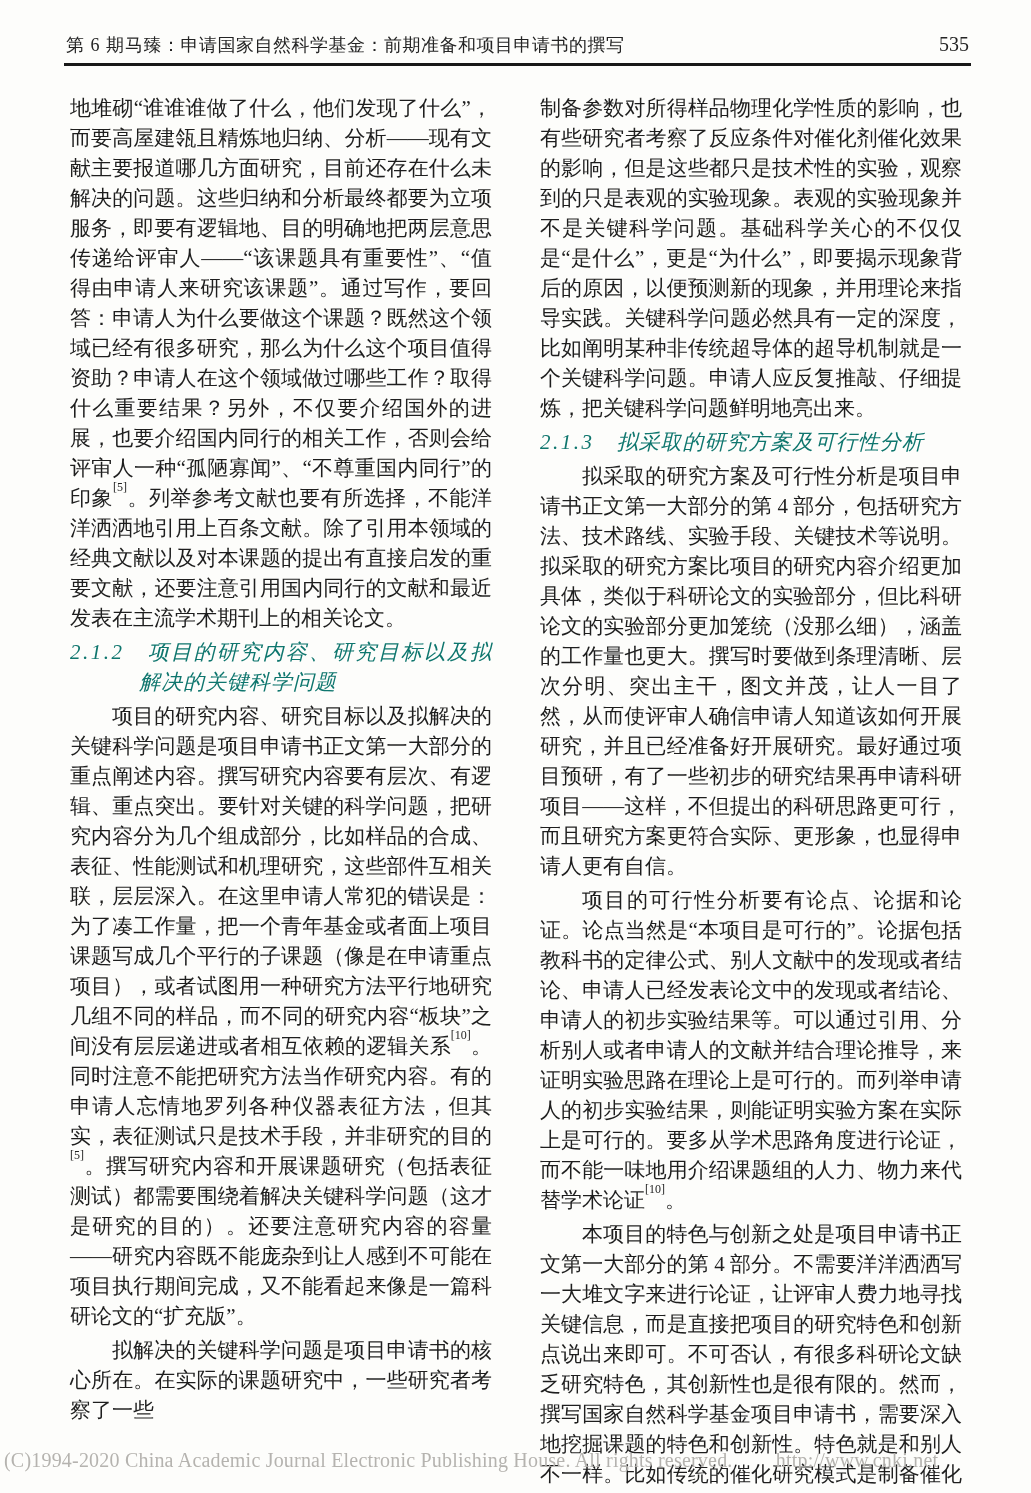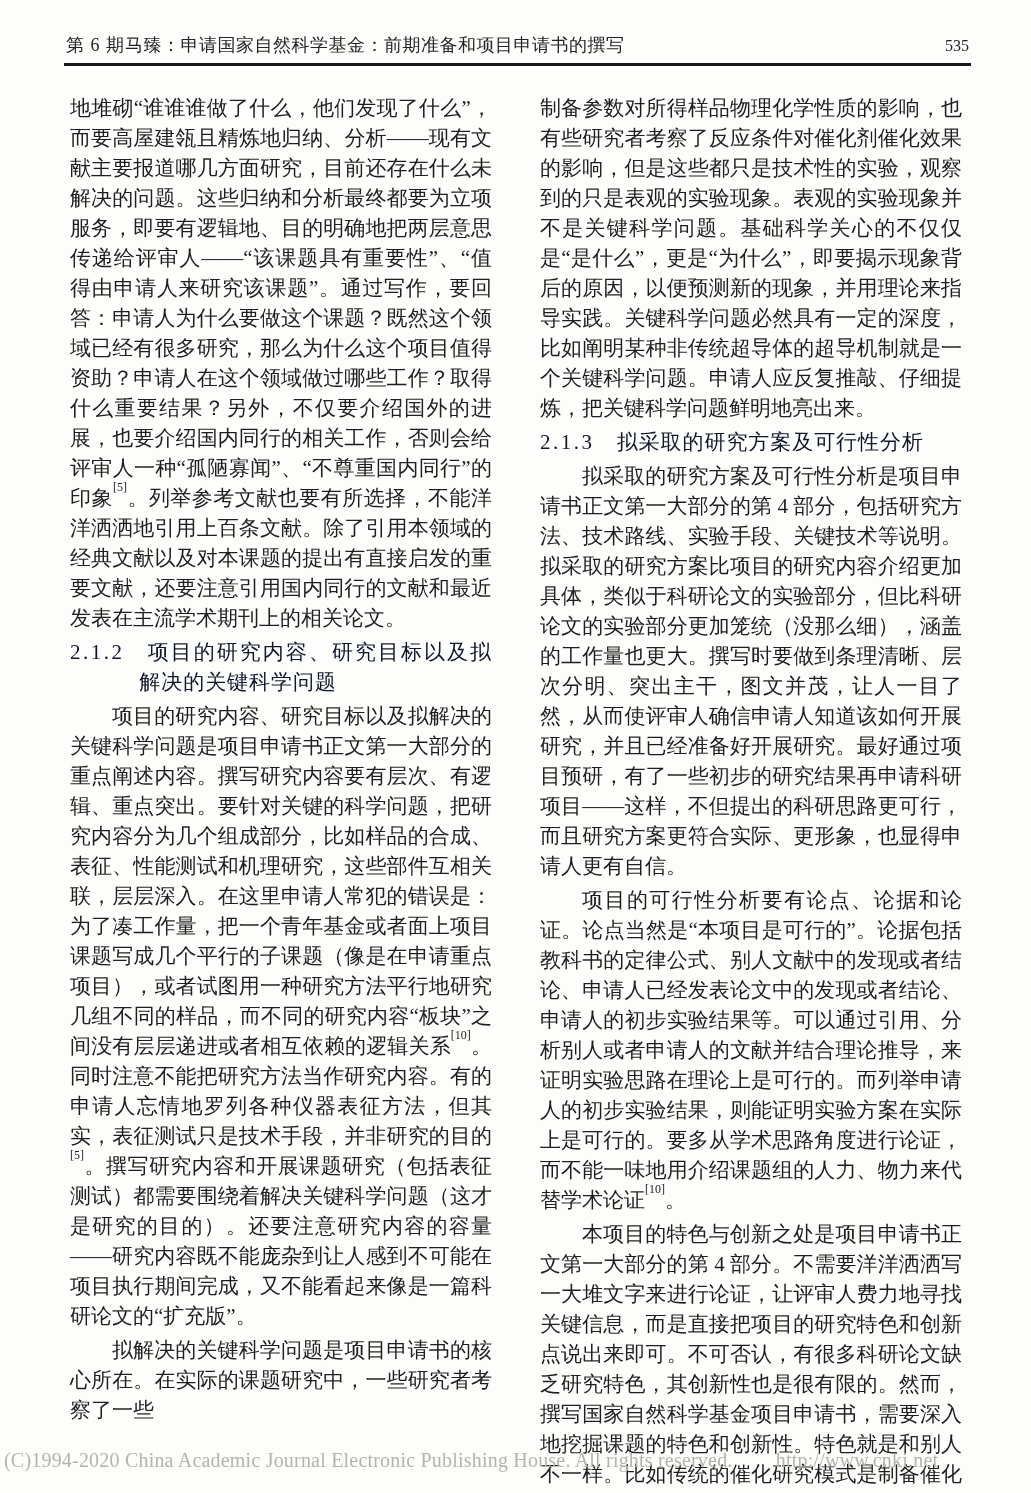--- a/index.html
+++ b/index.html
@@ -13,21 +13,21 @@
   .page{position:relative;width:1031px;height:1341px;}
 
   
   .header{
     position:absolute;top:33px;left:66px;right:62px;
     display:flex;justify-content:space-between;align-items:baseline;
     font-size:18px;letter-spacing:1px;color:#242424;
   }
   .header .issue{flex:0 0 auto;}
   .header .running-title{flex:1 1 auto;text-align:left;letter-spacing:0.5px;}
-  .header .pageno{flex:0 0 auto;font-size:16px;letter-spacing:0;}
+  .header .pageno{flex:0 0 auto;font-size:20px;letter-spacing:0;}
   .head-rule{
     position:absolute;top:63px;left:64px;right:60px;height:3px;background:#181818;
   }
 
   
   .content{
     position:absolute;top:89px;left:66px;
     display:flex;gap:40px;
   }
   .col{
@@ -37,23 +37,24 @@
   }
   .col p{margin:4px;}
   .para{text-align:justify;}
   .para.indent{text-indent:2em;}
   .para sup{
     font-size:12px;line-height:0;
     position:relative;top:-0.5em;
     letter-spacing:0;
   }
   .heading{
+    font-style:italic;
     letter-spacing:0.045em;
     padding-left:3.3em;text-indent:-3.3em;
-    color:#0f172a;
+    color:#0f766e;
   }
   .heading .h-num{margin-right:1.05em;letter-spacing:0.12em;}
 
   
   .footer{
     position:absolute;left:4px;top:1449px;
     font-size:20px;color:#b5b3af;
     white-space:nowrap;letter-spacing:0.2px;
   }
   .footer .url{margin-left:38px;}

